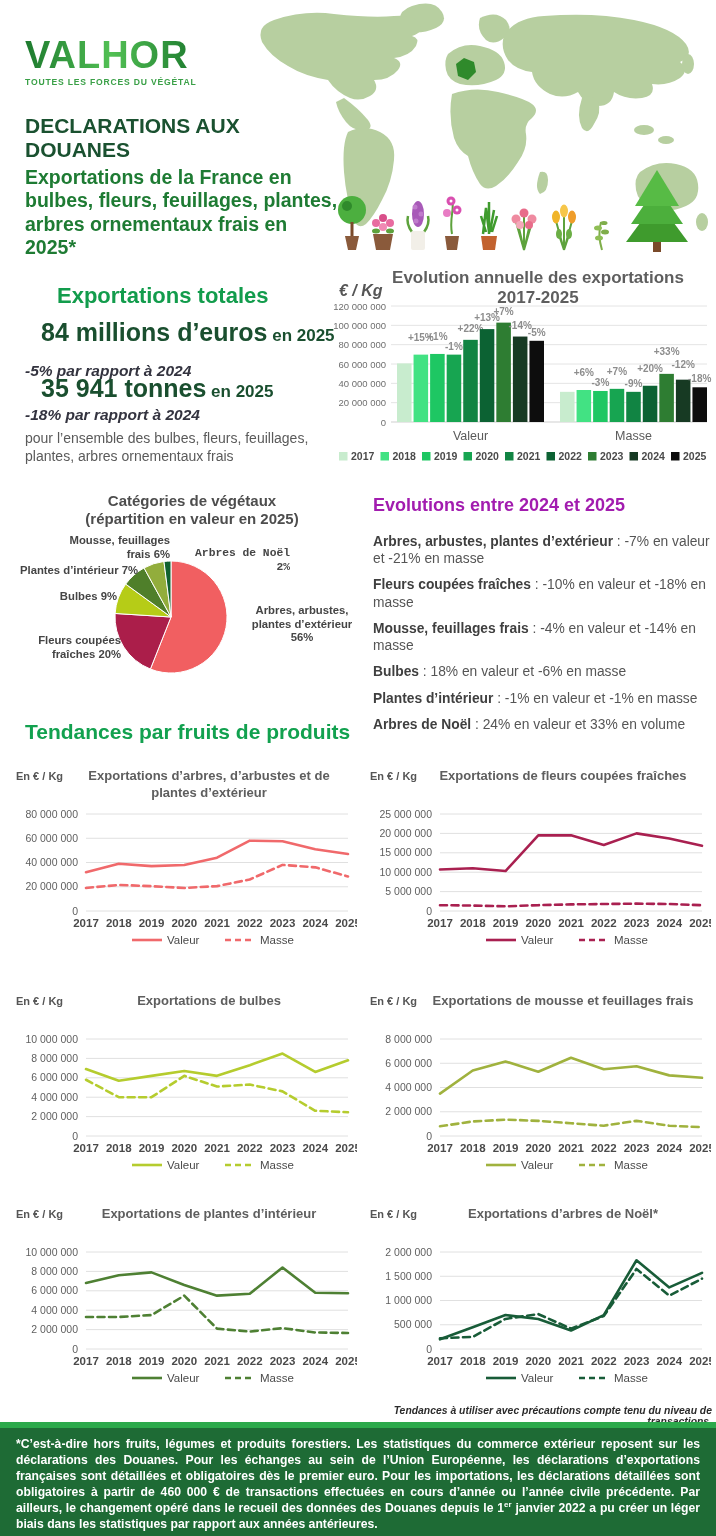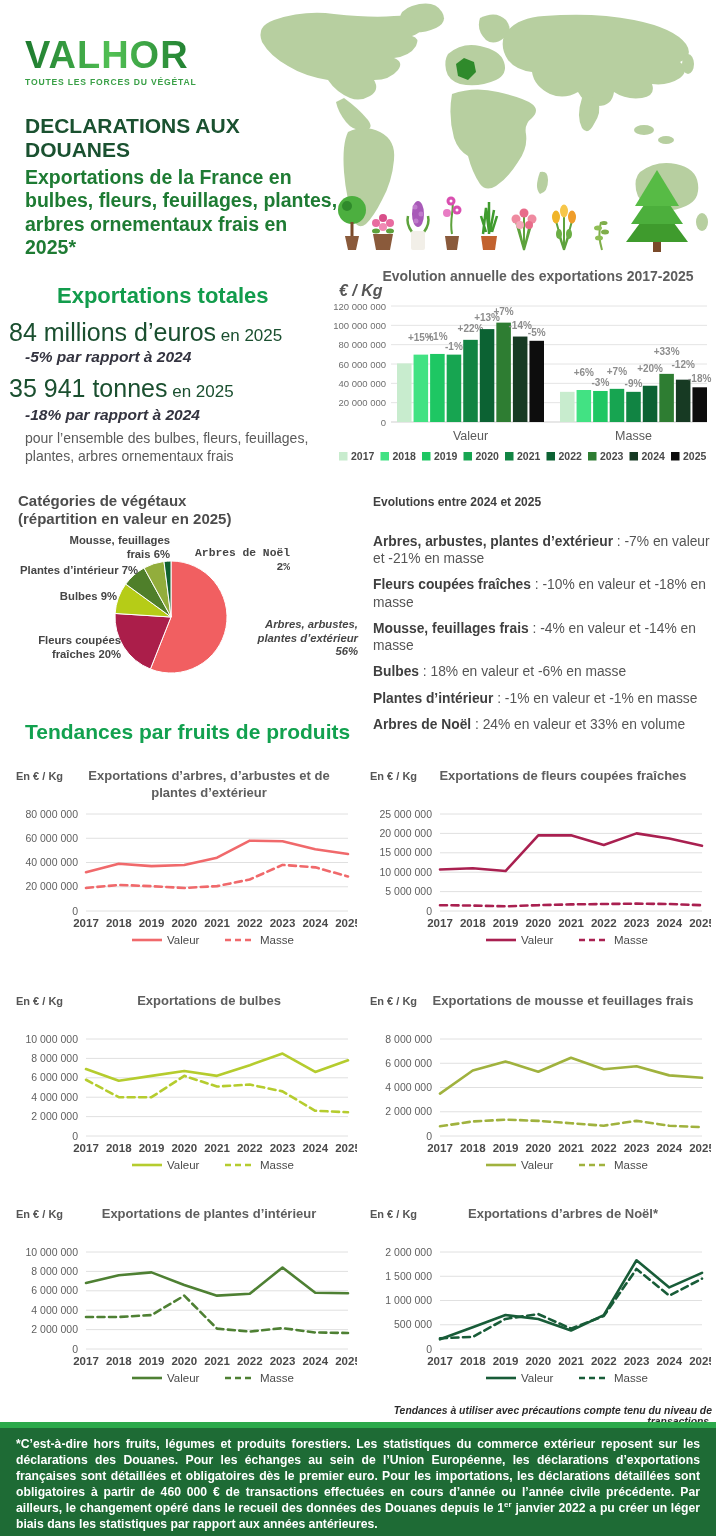--- a/index.html
+++ b/index.html
@@ -15,44 +15,44 @@
   .logo-tagline{font-size:8.6px;font-weight:700;color:#3aa047;letter-spacing:.8px;margin-top:3px;}
   
   .kicker{position:absolute;left:25px;top:114px;width:310px;font-size:21px;font-weight:800;
           color:#1a5130;line-height:1.15;}
   .doc-title{position:absolute;left:25px;top:166px;width:315px;font-size:19.5px;font-weight:800;
           color:#1e7b33;line-height:1.2;}
   
   .map{position:absolute;left:252px;top:2px;}
   
   .totals-heading{position:absolute;left:25px;top:283px;font-size:22px;font-weight:800;color:#129c4c;margin-left:32px;}
-  .stat-line{position:absolute;left:9px;color:#1a4f2f;font-weight:400;}
+  .stat-line{position:absolute;left:41px;color:#1a4f2f;font-weight:700;}
   .stat-big{font-size:25px;}
   .stat-suffix{font-size:17px;}
   .stat-change{position:absolute;left:25px;font-size:15.5px;font-weight:700;font-style:italic;color:#33333f;}
   .scope{position:absolute;left:25px;top:430px;width:305px;font-size:14px;color:#5a5a5a;line-height:1.25;}
   
   .bar-block{position:absolute;left:333px;top:268px;width:380px;}
-  .bar-title{margin-left:40px;width:330px;text-align:center;font-size:14px;font-weight:600;color:#5e5e5e;}
+  .bar-title{margin-left:40px;width:330px;text-align:center;font-size:17px;font-weight:600;color:#5e5e5e;}
   .bar-unit{position:absolute;left:6px;top:14px;font-size:16px;font-weight:600;color:#555;font-style:italic;}
   .bar-svg{position:absolute;left:0;top:24px;}
   
   .pie-block{position:absolute;left:18px;top:492px;width:348px;height:215px;}
-  .pie-title{text-align:left;font-size:15px;font-weight:700;color:#4d4d4d;line-height:1.2;}
+  .pie-title{text-align:center;font-size:15px;font-weight:700;color:#4d4d4d;line-height:1.2;}
   .pie-svg{position:absolute;left:95px;top:67px;}
   .pie-label{position:absolute;font-size:11.3px;font-weight:600;color:#454545;line-height:1.2;}
-  .pl-exterior{left:228px;top:126px;width:112px;text-align:right;font-style:italic;}
+  .pl-exterior{left:228px;top:112px;width:112px;text-align:center;}
   .pl-fleurs{left:8px;top:142px;width:95px;text-align:right;}
   .pl-bulbes{left:19px;top:98px;width:80px;text-align:right;}
   .pl-interieur{left:0px;top:72px;width:120px;text-align:right;}
   .pl-mousse{left:32px;top:42px;width:120px;text-align:right;}
   .pl-noel{left:157px;top:55px;width:115px;text-align:right;font-family:Liberation Mono, monospace;}
   
   .evolutions{position:absolute;left:373px;top:495px;width:338px;}
-  .evo-heading{font-size:12px;font-weight:800;color:#404040;margin-bottom:24px;}
+  .evo-heading{font-size:18px;font-weight:800;color:#a21caf;margin-bottom:17px;}
   .evo-item{margin:0 0 9px 0;font-size:13.8px;line-height:1.25;color:#555;}
   .evo-label{font-weight:800;color:#3f3f3f;}
   
   .tendances-heading{position:absolute;left:25px;top:720px;font-size:21px;font-weight:800;color:#12a14f;}
   
   .linechart{position:absolute;width:345px;}
   .lc-unit{position:absolute;left:4px;top:10px;font-size:11px;font-weight:600;color:#555;}
   .lc-title{margin:8px 0 0 52px;width:290px;text-align:center;font-size:13px;font-weight:600;
             color:#5e5e5e;line-height:1.3;min-height:34px;}
   .lc-svg{position:absolute;left:0;top:46px;}
@@ -168,21 +168,21 @@
     </g>
   </svg>
 
   <div class="kicker">DECLARATIONS AUX DOUANES</div>
   <div class="doc-title">Exportations de la France en bulbes, fleurs, feuillages, plantes, arbres ornementaux frais en 2025*</div>
 
   <div class="totals-heading">Exportations totales</div>
   <div class="stat-line" style="top:318px;">
     <span class="stat-big">84 millions d’euros</span><span class="stat-suffix"> en 2025</span>
   </div>
-  <div class="stat-change" style="top:348px;">-5% par rapport à 2024</div>
+  <div class="stat-change" style="top:362px;">-5% par rapport à 2024</div>
   <div class="stat-line" style="top:374px;">
     <span class="stat-big">35 941 tonnes</span><span class="stat-suffix"> en 2025</span>
   </div>
   <div class="stat-change" style="top:406px;">-18% par rapport à 2024</div>
   <div class="scope">pour l’ensemble des bulbes, fleurs, feuillages, plantes, arbres ornementaux frais</div>
 
   <div class="bar-block">
     <div class="bar-title">Evolution annuelle des exportations 2017-2025</div>
     <div class="bar-unit">€ / Kg</div>
     <svg class="bar-svg" width="380" height="176">

